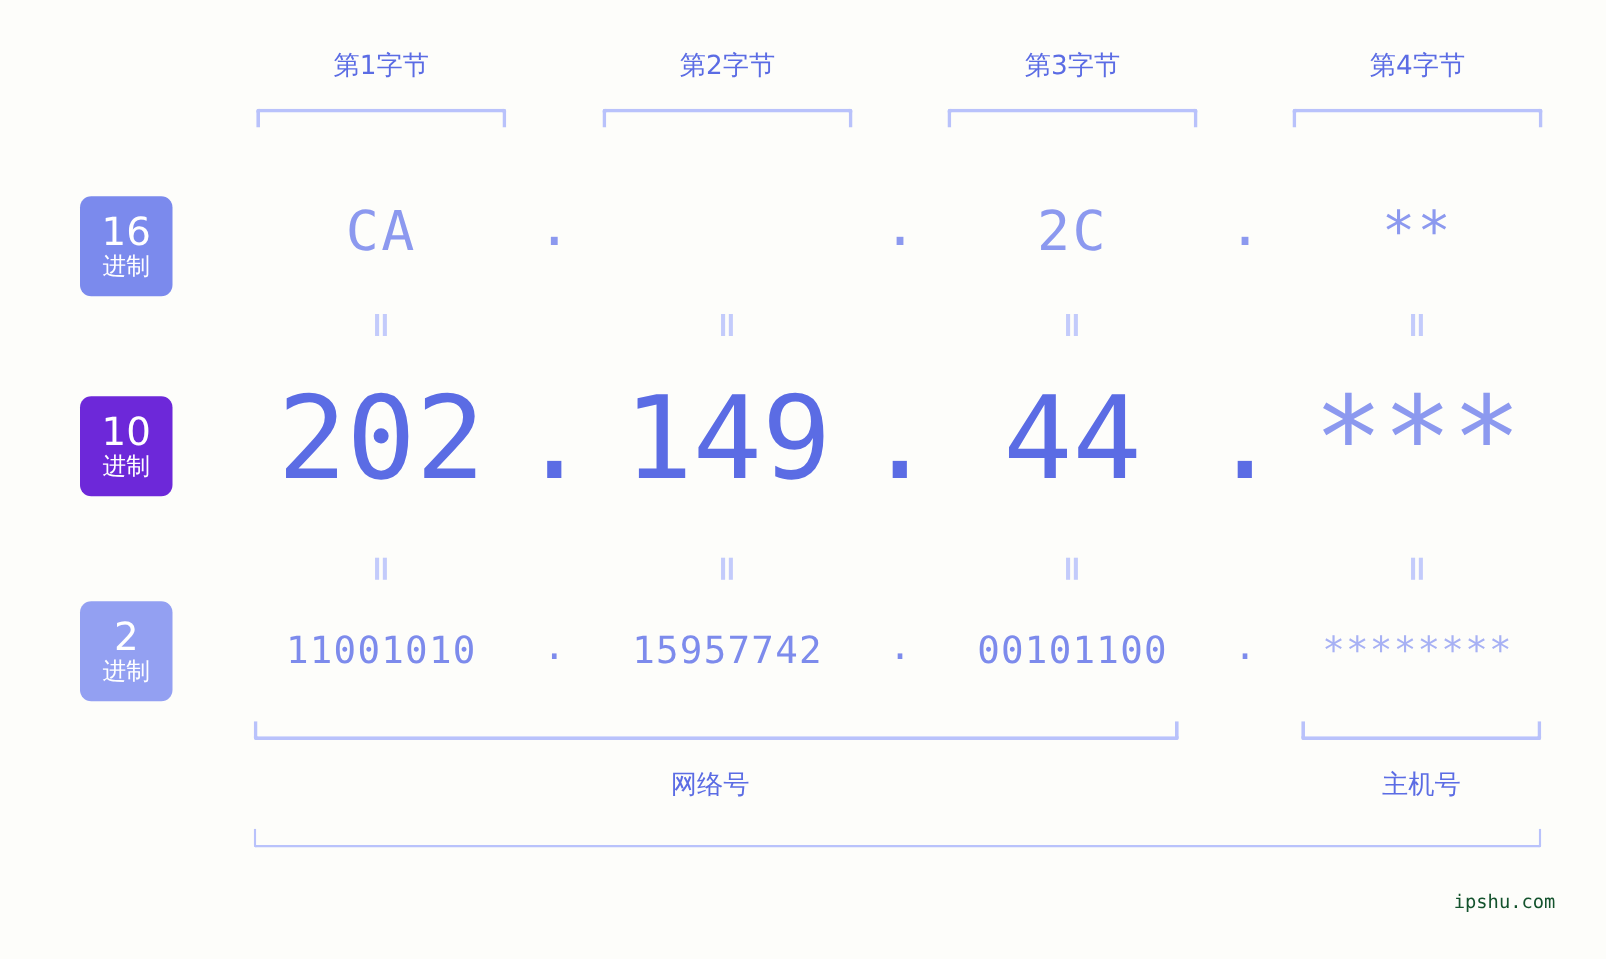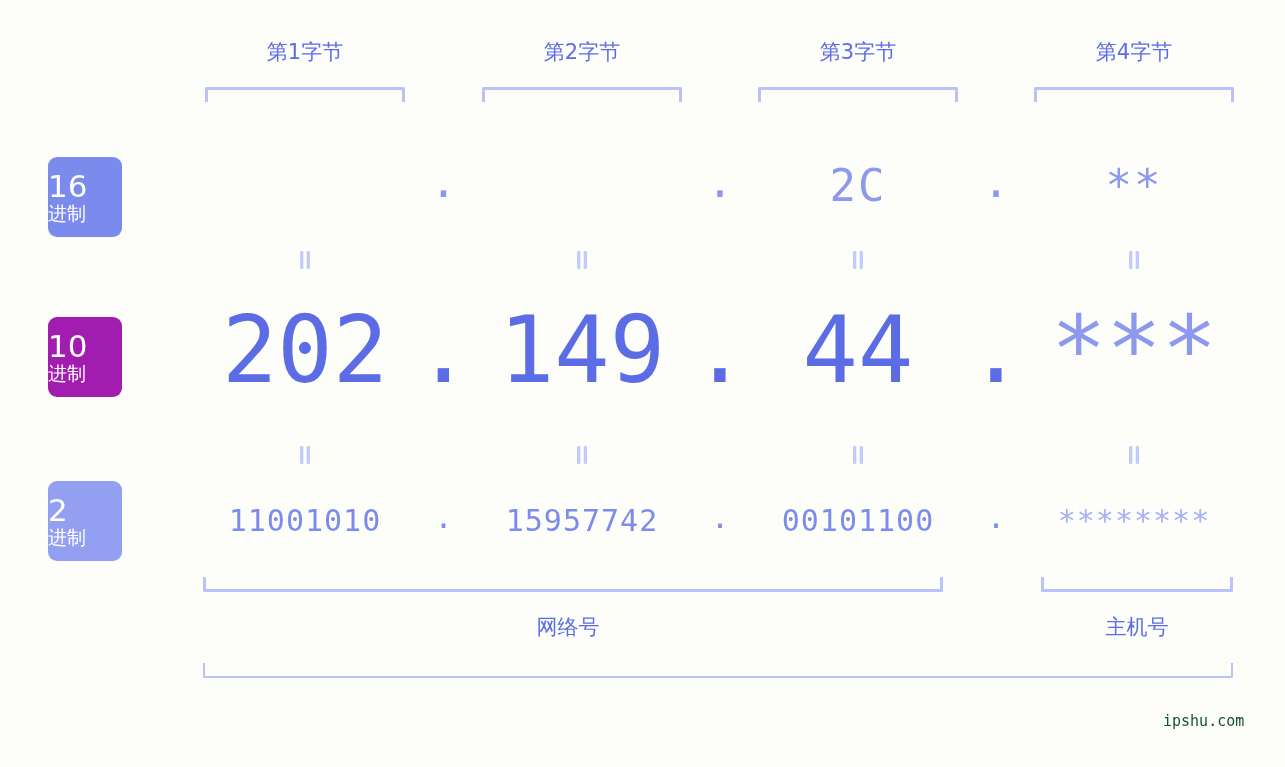--- a/index.html
+++ b/index.html
@@ -42,24 +42,25 @@
     border-radius:0 0 2px 2px;
   }
 
   
   .badge{
     width:74px;height:80px;
     border-radius:9px;
     color:#ffffff;
     display:flex;
     flex-direction:column;
-    align-items:flex-start;
+    align-items:center;
     justify-content:center;
     font-family:"DejaVu Sans", sans-serif;
     line-height:1;
+    margin-left:16px;
   }
   .badge .num{font-size:31px;font-weight:400;margin-bottom:2px;}
   .badge .zhi{font-size:19px;font-weight:400;}
 
   
   .row-hex{
     font-size:44px;
     color:#8c99ef;
     letter-spacing:2px;
     white-space:nowrap;
@@ -134,30 +135,31 @@
   <div class="abs bracket-top" style="left:205px;top:87px;width:200px;"></div>
   <div class="abs bracket-top" style="left:482px;top:87px;width:200px;"></div>
   <div class="abs bracket-top" style="left:758px;top:87px;width:200px;"></div>
   <div class="abs bracket-top" style="left:1034px;top:87px;width:200px;"></div>
 
   <div class="abs badge" style="left:48px;top:157px;background:#7b8aed;">
     <span class="num">16</span>
     <span class="zhi">进制</span>
   </div>
 
-  <div class="abs badge" style="left:48px;top:317px;background:#a21caf;">
+  <div class="abs badge" style="left:48px;top:317px;background:#6d28d9;">
     <span class="num">10</span>
     <span class="zhi">进制</span>
   </div>
 
   <div class="abs badge" style="left:48px;top:481px;background:#93a0f2;">
     <span class="num">2</span>
     <span class="zhi">进制</span>
   </div>
 
+  <div class="abs row-hex" style="left:205px;top:160px;width:200px;">CA</div>
   <div class="abs dot-hex" style="left:405px;top:160px;width:77px;text-align:center;">.</div>
   <div class="abs dot-hex" style="left:682px;top:160px;width:76px;text-align:center;">.</div>
   <div class="abs row-hex" style="left:758px;top:160px;width:200px;">2C</div>
   <div class="abs dot-hex" style="left:958px;top:160px;width:76px;text-align:center;">.</div>
   <div class="abs row-hex" style="left:1034px;top:160px;width:200px;">**</div>
 
   <div class="abs eq" style="left:255px;top:246px;width:100px;">=</div>
   <div class="abs eq" style="left:532px;top:246px;width:100px;">=</div>
   <div class="abs eq" style="left:808px;top:246px;width:100px;">=</div>
   <div class="abs eq" style="left:1084px;top:246px;width:100px;">=</div>

